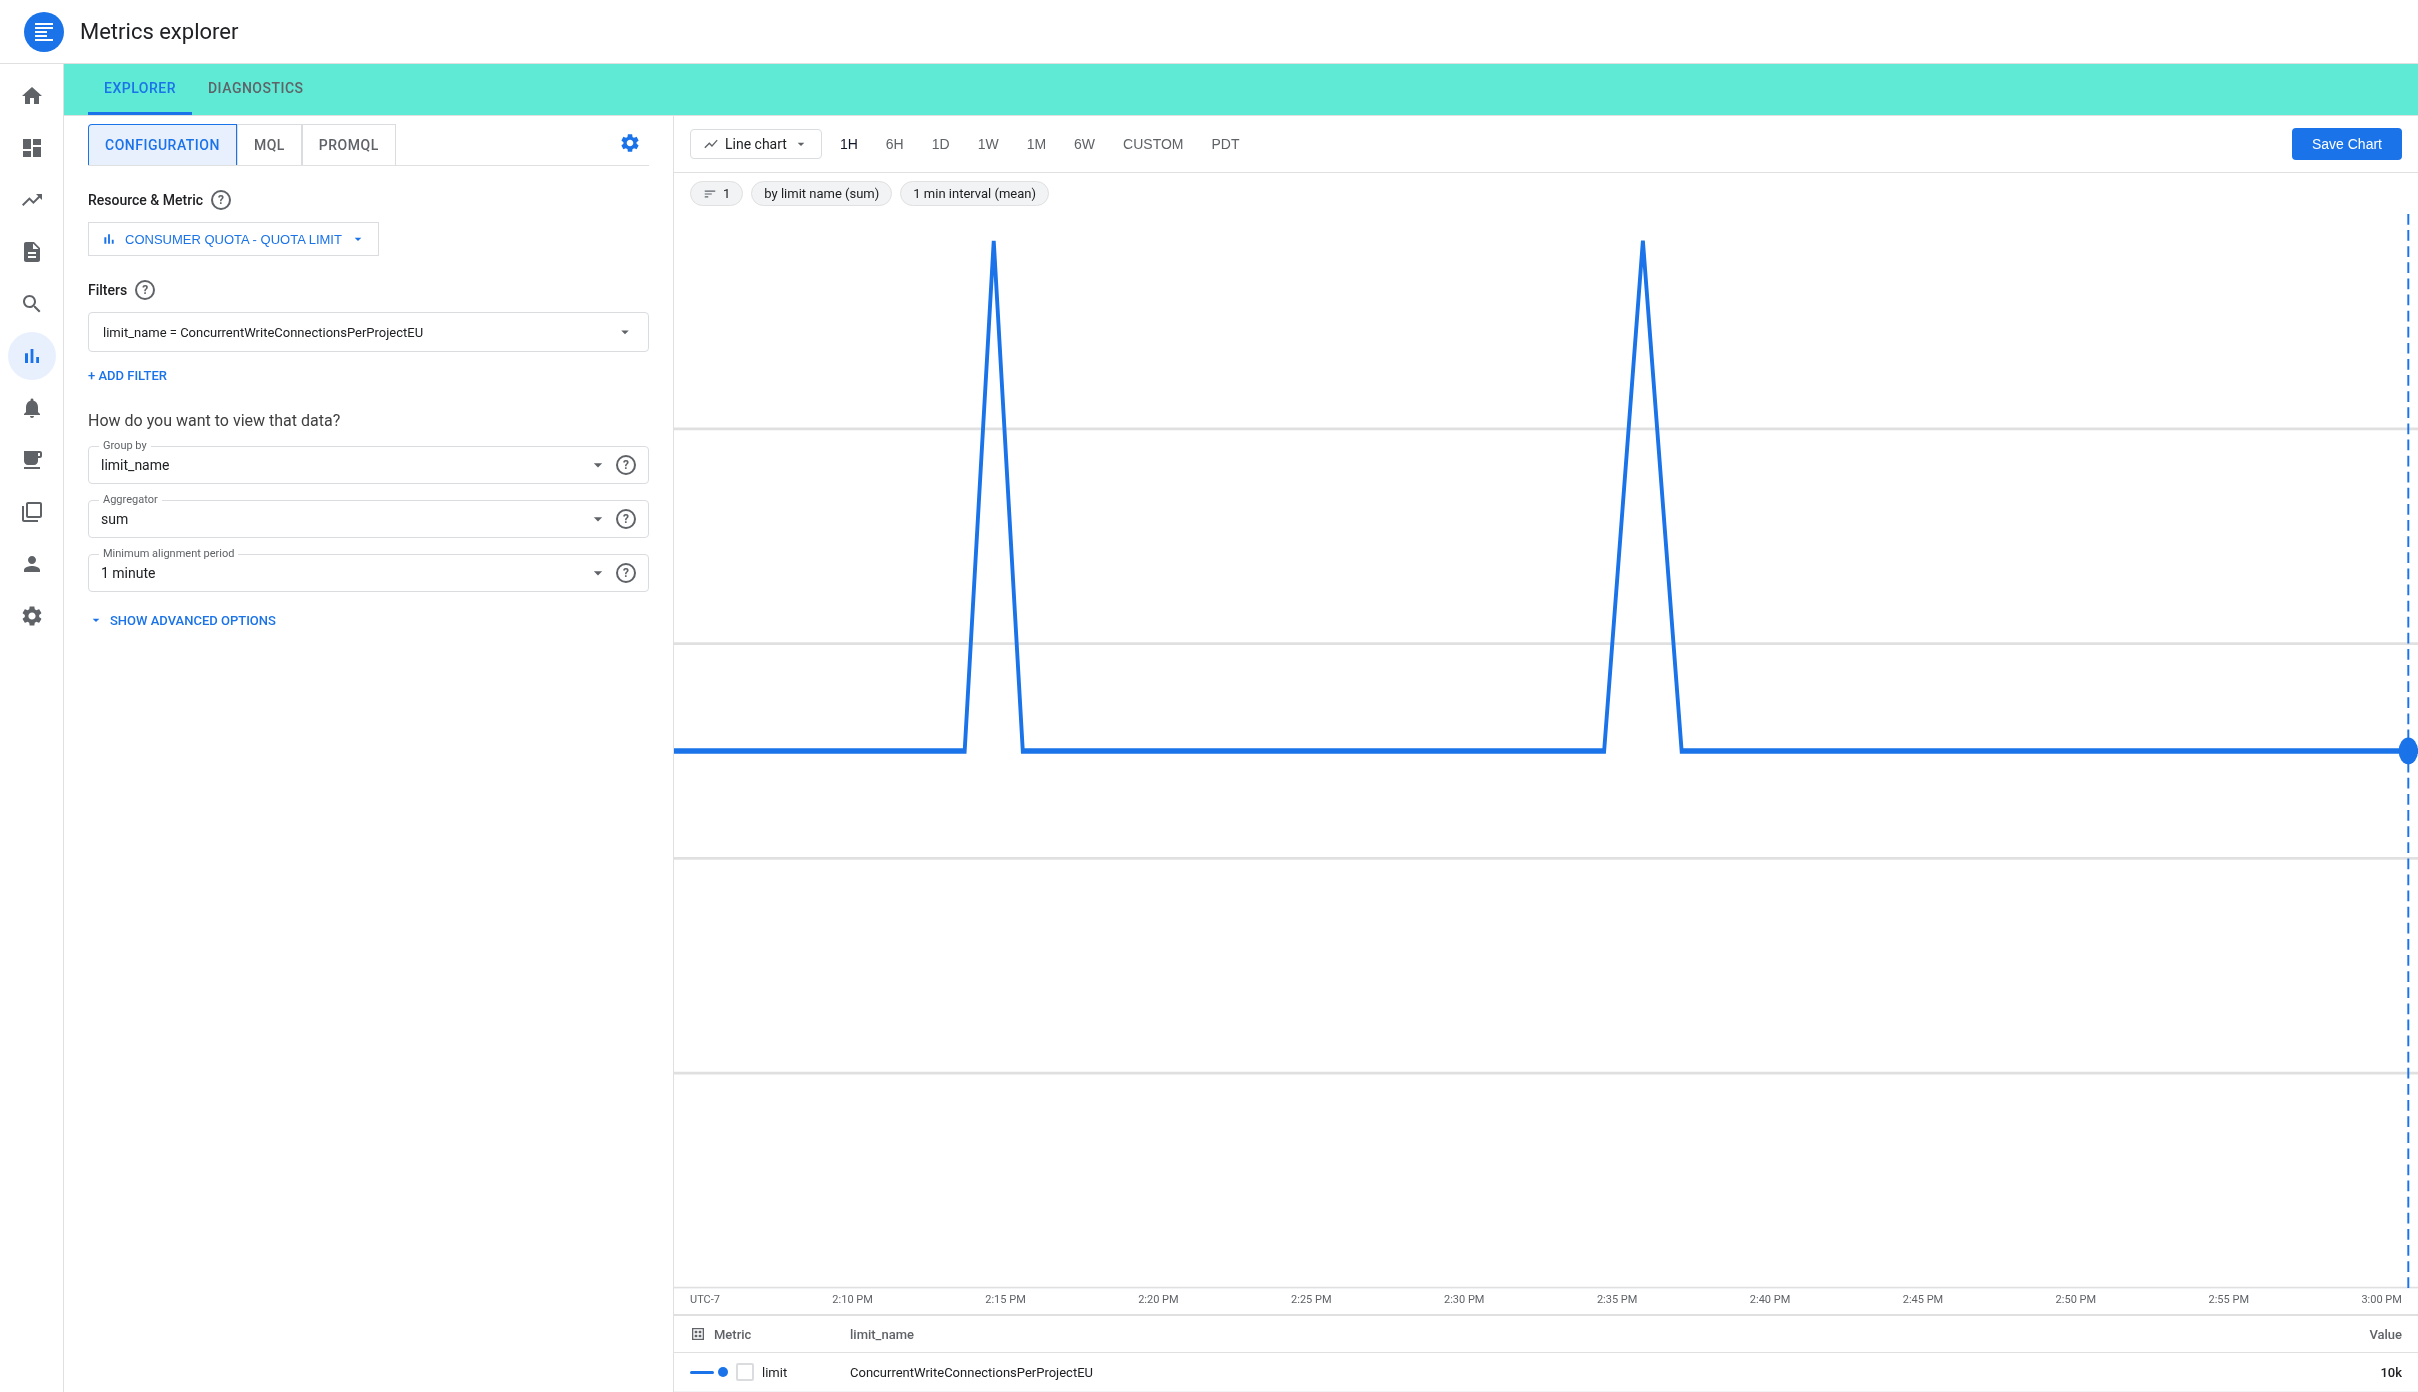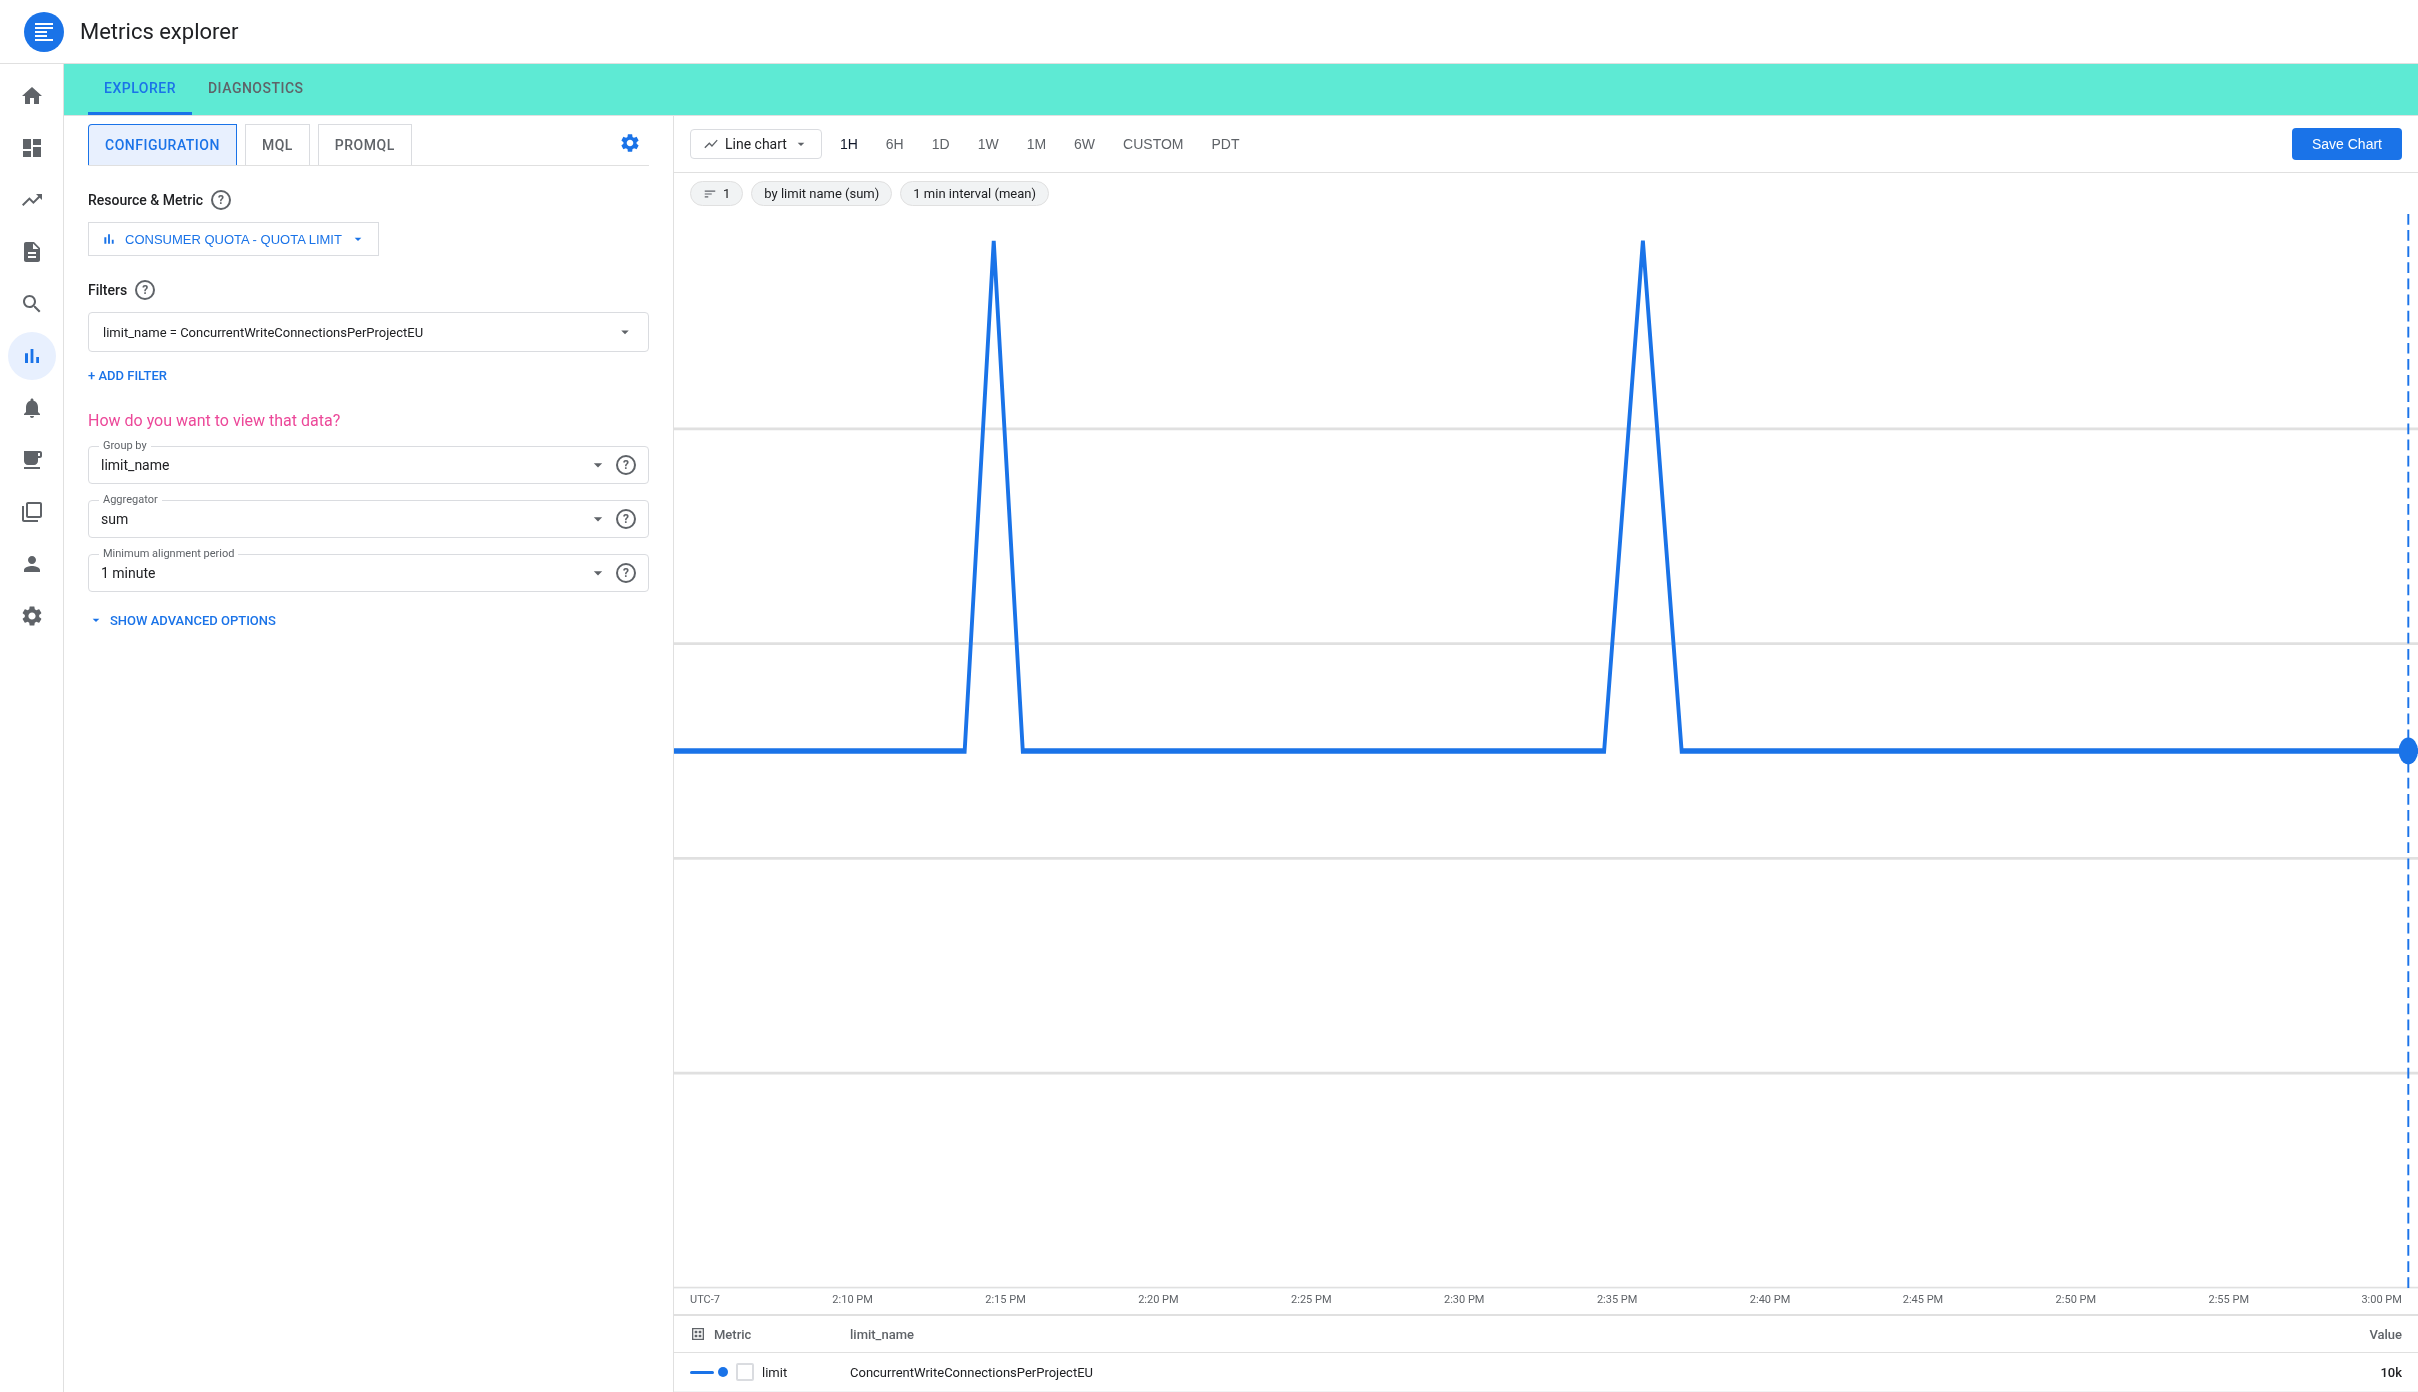--- a/index.html
+++ b/index.html
@@ -28,21 +28,21 @@
     .tab { padding: 16px 16px; font-size: 14px; font-weight: 500; cursor: pointer; color: #5f6368; border-bottom: 3px solid transparent; letter-spacing: 0.5px; }
     .tab.active { color: #1a73e8; border-bottom: 3px solid #1a73e8; }
 
     
     #split-pane { display: flex; flex: 1; overflow: hidden; }
 
     
     #left-panel { width: 610px; border-right: 1px solid #e0e0e0; overflow-y: auto; padding: 0 24px 24px 24px; flex-shrink: 0; }
 
     
-    #sub-tabs { display: flex; align-items: center; gap: 8px; border-bottom: 1px solid #e0e0e0; margin-bottom: 24px; position: sticky; top: 0; background: #fff; z-index: 10; padding-top: 8px; }
+    #sub-tabs { display: flex; align-items: center; gap: 0; border-bottom: 1px solid #e0e0e0; margin-bottom: 24px; position: sticky; top: 0; background: #fff; z-index: 10; padding-top: 8px; }
     .sub-tab { padding: 12px 16px; font-size: 14px; font-weight: 500; cursor: pointer; color: #5f6368; border: 1px solid #dadce0; border-bottom: none; background: #fff; letter-spacing: 0.5px; }
     .sub-tab:first-child { border-radius: 4px 0 0 0; }
     .sub-tab.active { color: #1a73e8; background: #e8f0fe; border-color: #1a73e8; border-bottom: none; }
     .sub-tab-gear { margin-left: auto; color: #1a73e8; cursor: pointer; }
 
     
     .section-label { font-size: 14px; font-weight: 500; color: #202124; margin-bottom: 12px; display: flex; align-items: center; gap: 8px; }
     .help-icon { width: 20px; height: 20px; border-radius: 50%; border: 2px solid #5f6368; display: flex; align-items: center; justify-content: center; font-size: 12px; color: #5f6368; font-weight: 700; cursor: pointer; flex-shrink: 0; }
 
     
@@ -51,21 +51,21 @@
     
     .filter-box { border: 1px solid #dadce0; border-radius: 4px; padding: 10px 14px; display: flex; align-items: center; justify-content: space-between; cursor: pointer; font-size: 13px; color: #202124; margin-bottom: 12px; }
 
     
     .add-filter { display: inline-flex; align-items: center; gap: 6px; color: #1a73e8; font-size: 13px; font-weight: 500; cursor: pointer; padding: 4px 0; }
 
     
     .section { margin-bottom: 24px; }
 
     
-    .view-question { font-size: 16px; font-weight: 400; color: #ec4899; margin-bottom: 16px; }
+    .view-question { font-size: 16px; font-weight: 400; color: #404040; margin-bottom: 16px; }
 
     
     .field-group { border: 1px solid #dadce0; border-radius: 4px; padding: 8px 12px; margin-bottom: 16px; position: relative; }
     .field-label { font-size: 11px; color: #5f6368; position: absolute; top: -8px; left: 10px; background: #fff; padding: 0 4px; }
     .field-row { display: flex; align-items: center; gap: 8px; }
     .field-select { flex: 1; border: none; outline: none; font-size: 14px; color: #202124; background: transparent; cursor: pointer; }
     .chevron-down { color: #5f6368; cursor: pointer; }
     .field-help { width: 20px; height: 20px; border-radius: 50%; border: 2px solid #5f6368; display: flex; align-items: center; justify-content: center; font-size: 12px; color: #5f6368; font-weight: 700; cursor: pointer; flex-shrink: 0; }
 
     

